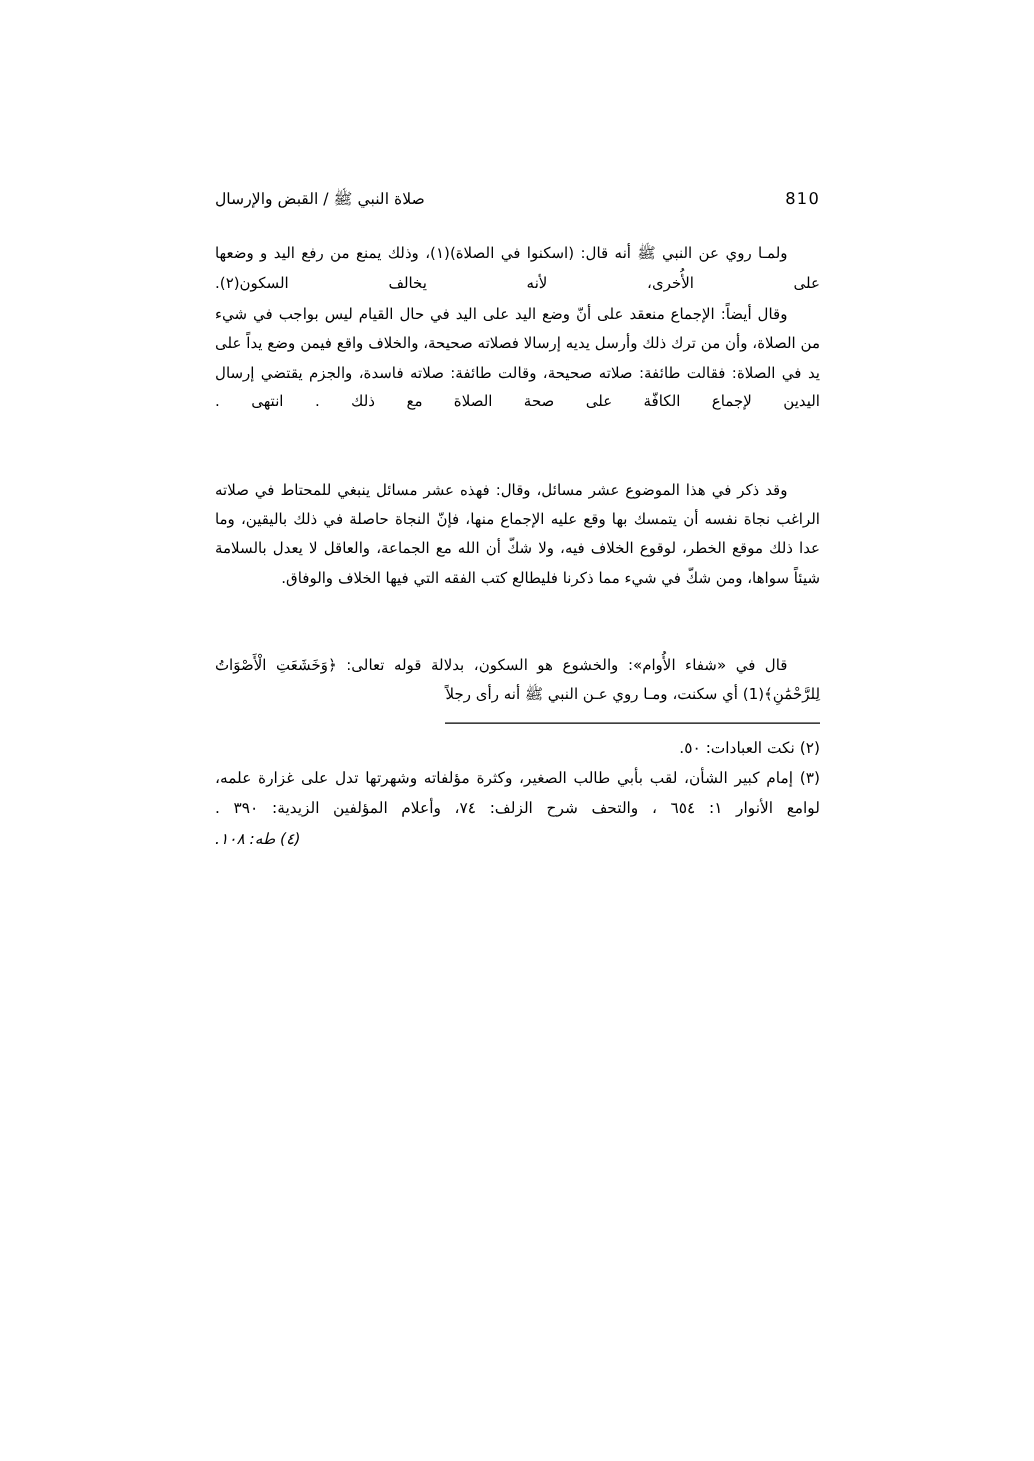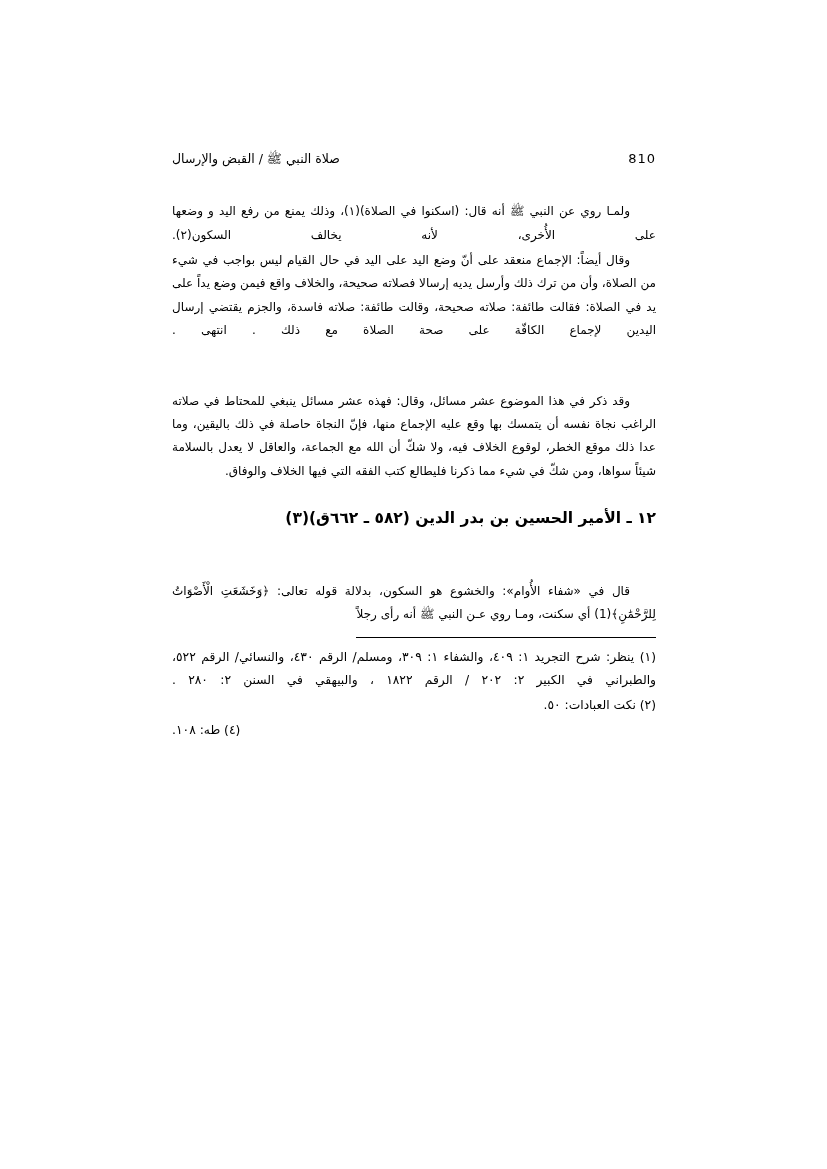--- a/index.html
+++ b/index.html
@@ -29,21 +29,21 @@
     width: 484px;
   }
   
   .running-head {
     display: flex;
     flex-direction: row-reverse;
     justify-content: space-between;
     align-items: baseline;
     font-size: 12.5px;
     line-height: 1.4;
-    margin-bottom: 32px;
+    margin-bottom: 22px;
     letter-spacing: 0;
   }
   .running-head .title {
     direction: rtl;
     unicode-bidi: isolate;
   }
   .running-head .pageno {
     font-size: 13px;
     letter-spacing: 1px;
   }
@@ -83,43 +83,42 @@
     line-height: 1.92;
     direction: rtl;
   }
   .footnotes .fn-item {
     margin: 0 0 1px 0;
     text-align: justify;
     text-align-last: justify;
     padding-right: 0;
   }
   .footnotes .fn-item.last-right { text-align-last: right; }
-  .footnotes .fn-item.last-left { text-align-last: left; }
+  .footnotes .fn-item.last-left { text-align-last: left; font-style: italic; }
 </style>
 </head>
 <body>
 
 <div class="page">
   <div class="content">
 
     <div class="running-head">
       <div class="title">صلاة النبي ﷺ / القبض والإرسال</div>
       <div class="pageno">810</div>
     </div>
 
     <p class="body-par">ولمـا روي عن النبي ﷺ أنه قال: (اسكنوا في الصلاة)(١)، وذلك يمنع من رفع اليد و وضعها على الأُخرى، لأنه يخالف السكون(٢).</p>
     <p class="body-par">وقال أيضاً: الإجماع منعقد على أنّ وضع اليد على اليد في حال القيام ليس بواجب في شيء من الصلاة، وأن من ترك ذلك وأرسل يديه إرسالا فصلاته صحيحة، والخلاف واقع فيمن وضع يداً على يد في الصلاة: فقالت طائفة: صلاته صحيحة، وقالت طائفة: صلاته فاسدة، والجزم يقتضي إرسال اليدين لإجماع الكافّة على صحة الصلاة مع ذلك . انتهى .</p>
     <p class="body-par last-right">وقد ذكر في هذا الموضوع عشر مسائل، وقال: فهذه عشر مسائل ينبغي للمحتاط في صلاته الراغب نجاة نفسه أن يتمسك بها وقع عليه الإجماع منها، فإنّ النجاة حاصلة في ذلك باليقين، وما عدا ذلك موقع الخطر، لوقوع الخلاف فيه، ولا شكّ أن الله مع الجماعة، والعاقل لا يعدل بالسلامة شيئاً سواها، ومن شكّ في شيء مما ذكرنا فليطالع كتب الفقه التي فيها الخلاف والوفاق.</p>
 
-    <h2 class="section-head">١٢ ـ الأمير الحسين بن بدر الدين (٥٨٢ ـ ٦٦٢ق)(٣)</h2>
 
     <p class="body-par last-right">قال في «شفاء الأُوام»: والخشوع هو السكون، بدلالة قوله تعالى: ﴿وَخَشَعَتِ الْأَصْوَاتُ لِلرَّحْمَٰنِ﴾(1) أي سكنت، ومـا روي عـن النبي ﷺ أنه رأى رجلاً</p>
 
     <div class="fn-rule"></div>
 
     <div class="footnotes">
-      <p class="fn-item">(١) ينظر: شرح التجريد ١: ٤٠٩، والشفاء ١: ٣٠٩، ومسلم/ الرقم ٤٣٠، والنسائي/ الرقم ٥٢٢، والطبراني في الكبير ٢: ٢٠٢ / الرقم ١٨٢٢ ، والبيهقي في السنن ٢: ٢٨٠ .</p>
       <p class="fn-item last-right">(٢) نكت العبادات: ٥٠.</p>
+      <p class="fn-item">(٣) إمام كبير الشأن، لقب بأبي طالب الصغير، وكثرة مؤلفاته وشهرتها تدل على غزارة علمه، لوامع الأنوار ١: ٦٥٤ ، والتحف شرح الزلف: ٧٤، وأعلام المؤلفين الزيدية: ٣٩٠ .</p>
       <p class="fn-item last-left">(٤) طه: ١٠٨.</p>
     </div>
 
   </div>
 </div>
 
 </body></html>

